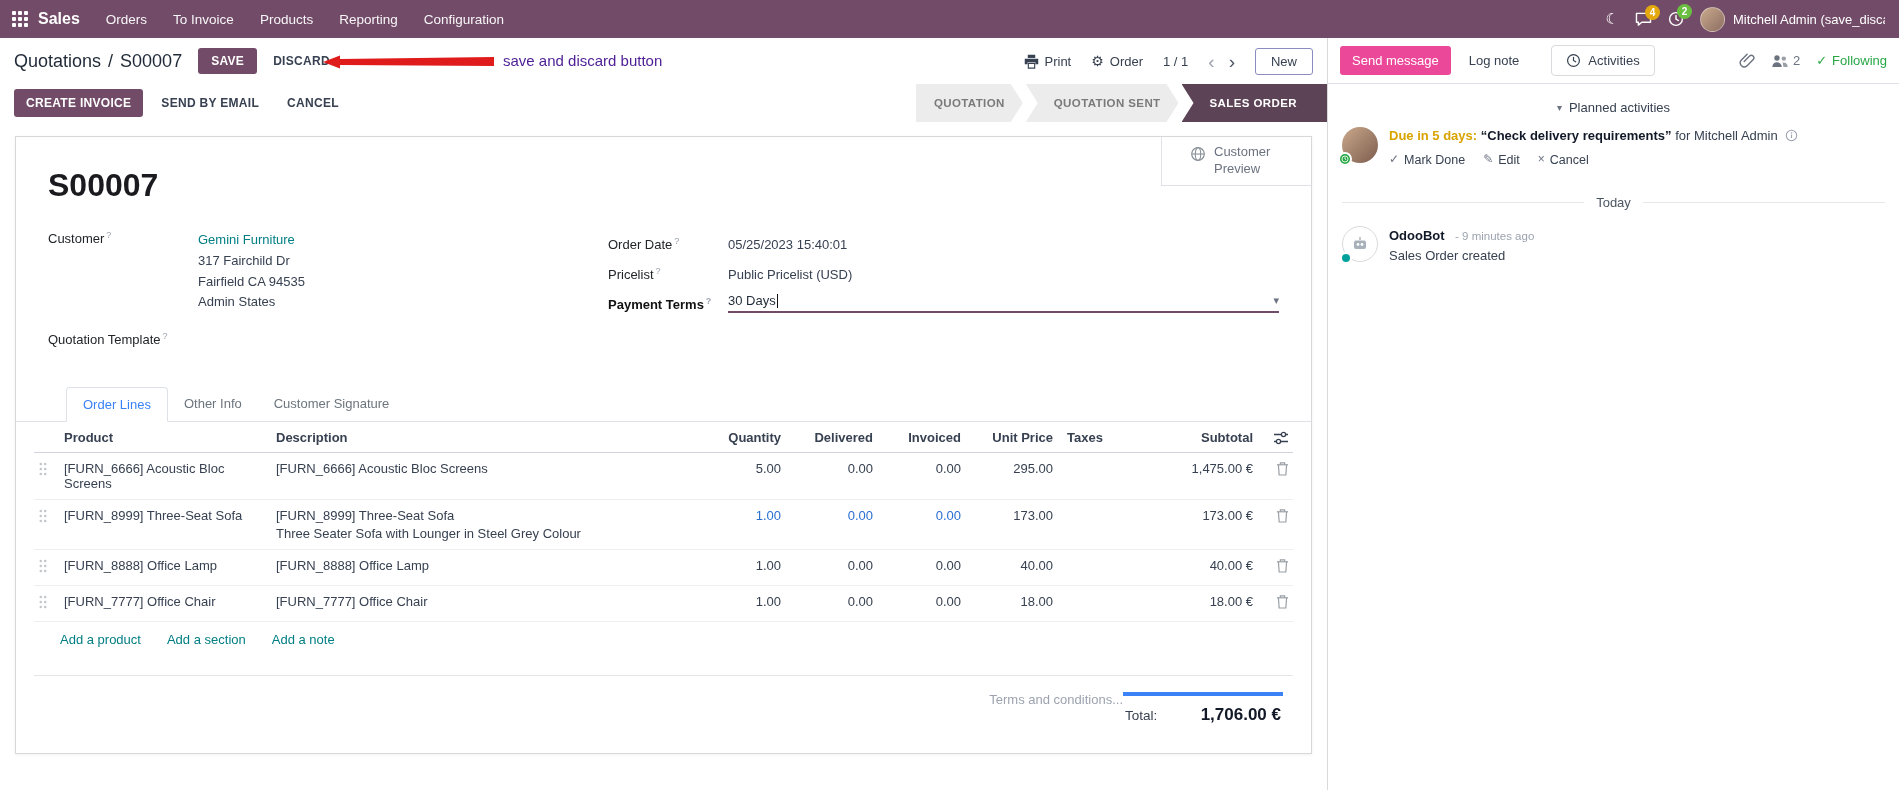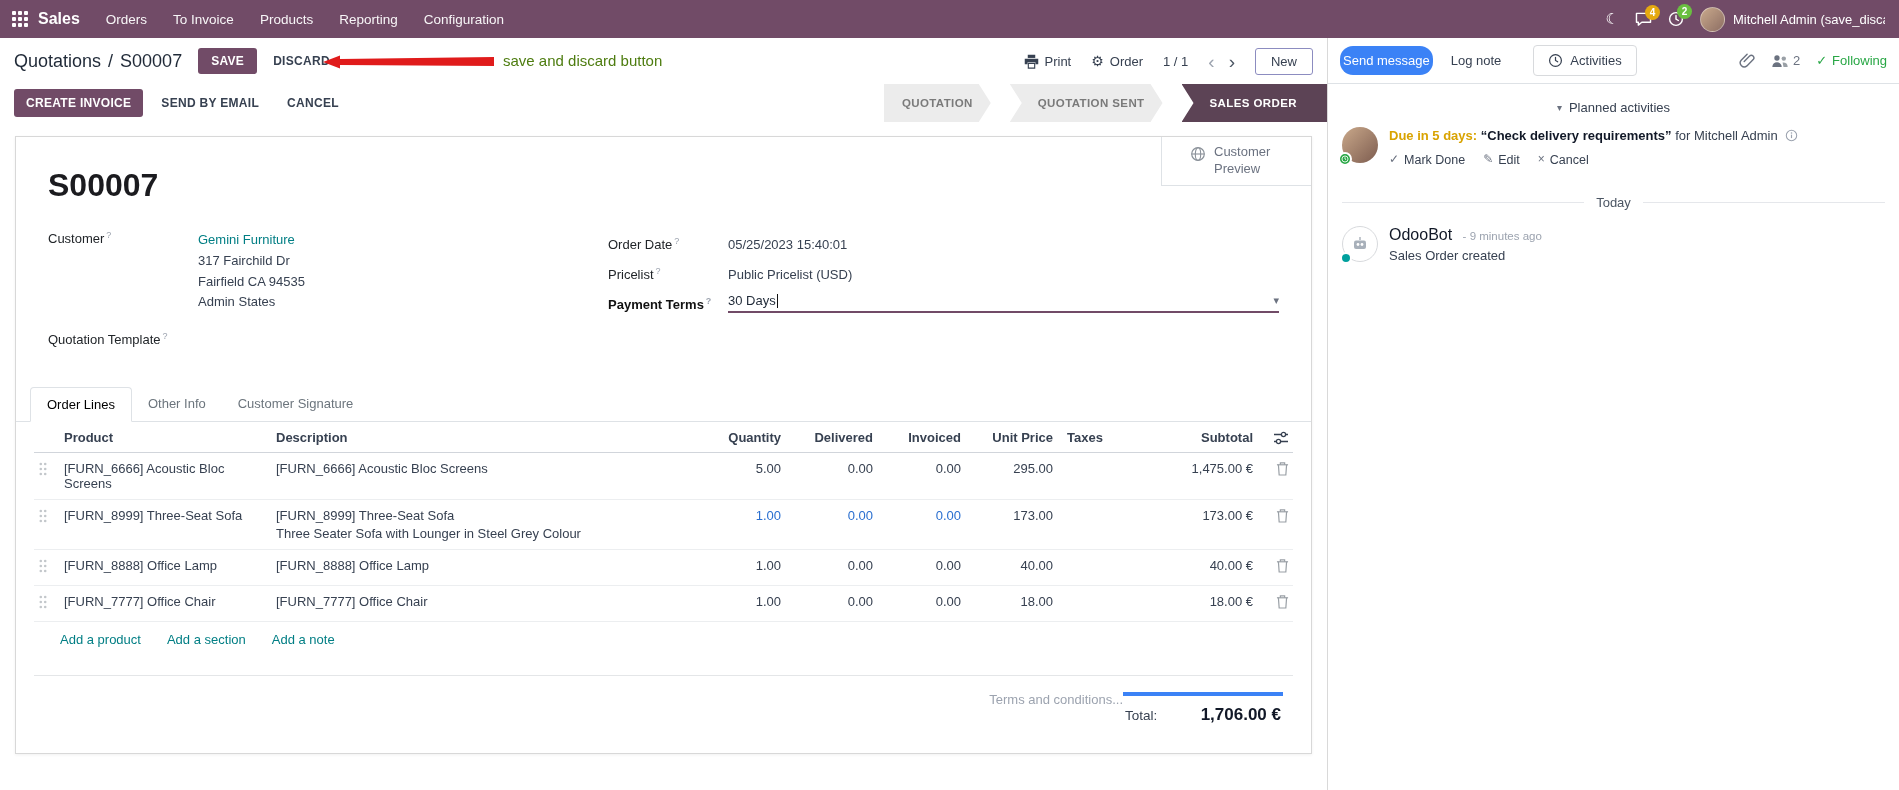--- a/index.html
+++ b/index.html
@@ -34,36 +34,36 @@
   
   .control-bar { height:46px; display:flex; align-items:center; padding:0 14px; position:relative; background:#fff; }
   .breadcrumb { font-size:18px; color:#1f2937; display:flex; gap:7px; align-items:center; }
   .breadcrumb .parent { cursor:pointer; }
   .btn { border:none; border-radius:3px; cursor:pointer; font-family:inherit; }
   .btn-save { background:#714B67; color:#fff; font-size:12px; font-weight:bold; letter-spacing:.3px;
     padding:6px 13px; margin-left:16px; }
   .btn-discard { background:none; color:#374151; font-size:12px; font-weight:600; letter-spacing:.3px;
     padding:6px 10px; margin-left:6px; }
   .annotation-arrow { position:absolute; left:323px; top:16px; }
-  .annotation-text { position:absolute; left:503px; top:14px; font-size:15px; color:#4d7c0f; }
+  .annotation-text { position:absolute; left:503px; top:14px; font-size:15px; color:#4c1d95; }
   .cb-right { margin-left:auto; display:flex; align-items:center; gap:20px; }
   .tool-btn { display:flex; align-items:center; gap:6px; font-size:13px; color:#374151; cursor:pointer; background:none; border:none; font-family:inherit; }
   .gear-glyph { font-size:14px; }
   .pager { font-size:13px; color:#374151; }
   .pager-nav { display:flex; gap:14px; font-size:19px; color:#9ca3af; }
   .pager-nav .chev { cursor:pointer; line-height:1; }
   .pager-nav .chev.active { color:#4b5563; }
   .btn-new { background:#fff; border:1px solid #8c8cc0; color:#374151; font-size:13px;
     padding:5px 15px; border-radius:3px; }
 
   
   .status-row { height:38px; display:flex; align-items:center; padding-left:14px; background:#fff; }
   .btn-primary-sm { background:#714B67; color:#fff; font-size:12px; font-weight:bold; letter-spacing:.3px; padding:7px 12px; }
   .btn-flat-sm { background:none; color:#374151; font-size:12px; font-weight:600; letter-spacing:.3px; padding:7px 10px; margin-left:8px; }
-  .stages { margin-left:auto; display:flex; gap:19px; height:100%; }
+  .stages { margin-left:auto; display:flex; gap:3px; height:100%; }
   .stage { display:flex; align-items:center; padding:0 18px 0 28px; font-size:11.5px; font-weight:bold;
     letter-spacing:.4px; background:#ececec; color:#7a7a7a; cursor:pointer; }
   .stage.first { clip-path:polygon(0 0,calc(100% - 12px) 0,100% 50%,calc(100% - 12px) 100%,0 100%); padding-left:18px; }
   .stage.mid   { clip-path:polygon(0 0,calc(100% - 12px) 0,100% 50%,calc(100% - 12px) 100%,0 100%,12px 50%); }
   .stage.last  { clip-path:polygon(0 0,100% 0,100% 100%,0 100%,12px 50%); padding-right:30px; }
   .stage.active { background:#5c4355; color:#fff; }
 
   
   .sheet-area { flex:1; padding:14px 15px 0; background:#fff; }
   .sheet { position:relative; background:#fff; border:1px solid #d8d8d8; height:618px;
@@ -87,21 +87,21 @@
   .frow.spaced { margin-top:16px; }
   .fields-right .frow { align-items:center; min-height:30px; }
   .pay-value { flex:1; display:flex; align-items:center; border-bottom:2px solid #714B67; padding-bottom:3px; cursor:text; }
   .pay-text { font-size:13px; color:#1f2937; }
   .caret-cursor { display:inline-block; width:1px; height:14px; background:#111; margin-left:1px; }
   .pay-caret { margin-left:auto; color:#6b7280; font-size:11px; cursor:pointer; }
 
   
   .tabs { display:flex; margin-top:28px; border-bottom:1px solid #dee2e6; padding:0 14px; }
   .tab { padding:9px 16px; font-size:13px; color:#6c757d; cursor:pointer; position:relative; top:1px; }
-  .tab.active { color:#000000; background:#fff; border:1px solid #dee2e6; border-bottom:1px solid #fff; border-radius:4px 4px 0 0; }
+  .tab.active { color:#3b82f6; background:#fff; border:1px solid #dee2e6; border-bottom:1px solid #fff; border-radius:4px 4px 0 0;margin-left:36px; }
 
   
   .table-wrap { padding:0 18px; }
   table.lines { width:100%; border-collapse:collapse; font-size:13px; }
   table.lines th { font-weight:bold; color:#374151; padding:8px 4px 7px; text-align:left; border-bottom:1px solid #d1d5db; }
   table.lines th.num, table.lines td.num { text-align:right; }
   table.lines td { padding:8px 4px; color:#374151; border-bottom:1px solid #eceef0; vertical-align:top; }
   tr.line-row { cursor:pointer; }
   tr.edited td.num-ed { color:#2a6fd0; }
   .desc2 { margin-top:3px; }
@@ -112,21 +112,21 @@
   .links-row { display:flex; gap:26px; padding:10px 4px 28px 26px; font-size:13px; border-bottom:1px solid #e4e6e8; }
   .bottom-section { display:flex; justify-content:flex-end; padding:16px 10px 0 10px; }
   .terms-placeholder { font-size:13px; color:#9ca3af; cursor:text; }
   .total-box { width:160px; border-top:4px solid #3b82f6; padding:9px 2px; display:flex;
     justify-content:space-between; align-items:baseline; }
   .total-label { font-size:13.5px; color:#374151; }
   .total-value { font-size:17px; font-weight:bold; color:#111827; }
 
   
   .chatter-header { height:46px; display:flex; align-items:center; padding:0 12px; border-bottom:1px solid #dee2e6; }
-  .btn-send { background:#3b82f6; color:#fff; font-size:13px; padding:7px 3px;border-radius:13px; }
+  .btn-send { background:#ec4899; color:#fff; font-size:13px; padding:7px 12px; }
   .btn-lognote { background:none; color:#374151; font-size:13px; padding:7px 10px; margin-left:8px; }
   .activities-pill { margin-left:22px; display:flex; align-items:center; gap:7px; border:1px solid #d8dadd;
     background:#fff; padding:7px 14px; font-size:13px; color:#374151; border-radius:4px; cursor:pointer; }
   .chatter-header-right { margin-left:auto; display:flex; align-items:center; gap:16px; }
   .followers { display:flex; align-items:center; gap:4px; font-size:13px; color:#6b7280; cursor:pointer; }
   .following { display:flex; align-items:center; gap:5px; font-size:13px; color:#28a745; font-weight:500; cursor:pointer; white-space:nowrap; }
   .chatter-body { padding:12px 0; }
   .planned-header { display:flex; justify-content:center; align-items:center; gap:7px; font-size:13px;
     color:#374151; margin-top:4px; cursor:pointer; }
   .planned-caret { font-size:10px; color:#6b7280; }
@@ -144,21 +144,21 @@
   .act-ico { color:#6b7280; font-size:12px; }
   .date-divider { display:flex; align-items:center; margin:26px 14px 0; color:#4b5563; font-size:13px; }
   .date-divider:before, .date-divider:after { content:""; flex:1; border-top:1px solid #e5e7eb; }
   .date-divider span { padding:0 12px; }
   .message-item { display:flex; padding:16px 14px 0; }
   .avatar-bot { width:36px; height:36px; border-radius:50%; background:#fff; border:1px solid #d8dadd;
     position:relative; flex:0 0 auto; display:flex; align-items:center; justify-content:center; }
   .bot-badge { position:absolute; left:-3px; bottom:-3px; width:12px; height:12px; border-radius:50%;
     background:#00a09d; border:2px solid #fff; }
   .message-content { margin-left:11px; }
-  .msg-author { font-size:16px; font-weight:normal; color:#111827; }
+  .msg-author { font-size:13px; font-weight:bold; color:#111827; }
   .msg-time { font-size:11.5px; color:#9ca3af; margin-left:6px; font-weight:normal; }
   .msg-body { font-size:13px; color:#374151; margin-top:4px; }
 
   svg { display:block; }
 </style>
 </head>
 <body>
 
 <div class="topbar">
   <div class="apps-grid">

